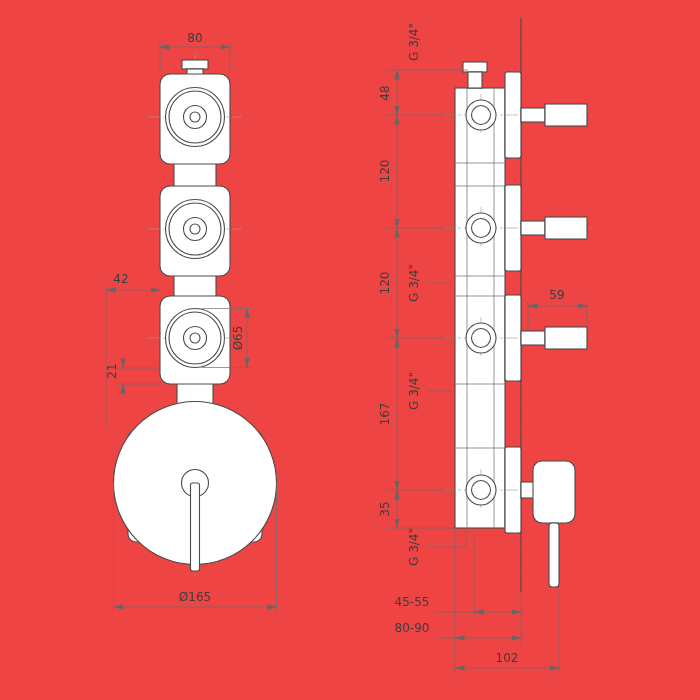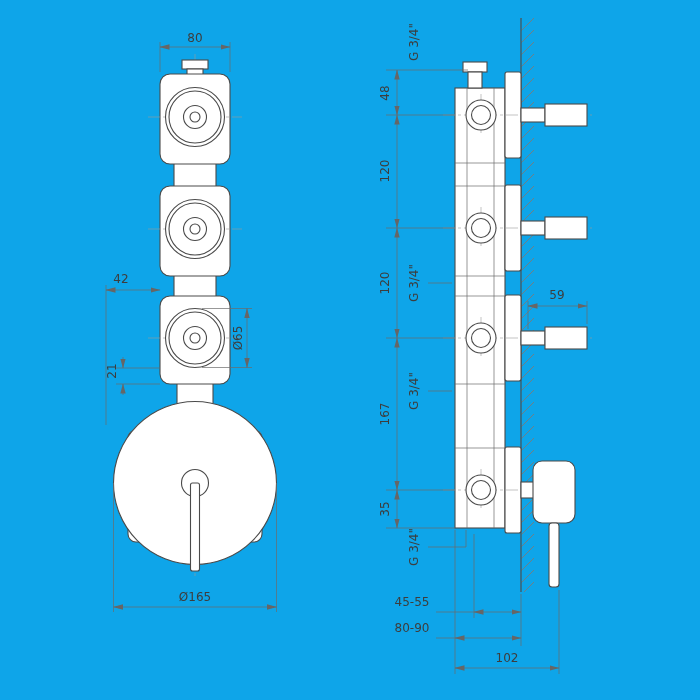--- a/index.html
+++ b/index.html
@@ -1,19 +1,19 @@
 <!DOCTYPE html>
 <html><head>
 <meta charset="utf-8">
 <style>
   html,body { margin:0; padding:0; background:#ffffff; }
   .canvas {
     width:700px; height:700px; position:relative;
     font-family:"DejaVu Sans", sans-serif;
-    background:#0ea5e9;
+    background:#ef4444;
   }
   svg text {
     font-family:"DejaVu Sans", sans-serif;
     font-size:12px;
     fill:#3d3d3d;
   }
   .obj  { fill:none; stroke:#4a4a4a; stroke-width:1.1; }
   .objf { fill:#ffffff; stroke:#4a4a4a; stroke-width:1.1; }
   .thin { fill:none; stroke:#6b6b6b; stroke-width:0.7; }
   .dim  { fill:none; stroke:#6b6b6b; stroke-width:0.7; }

